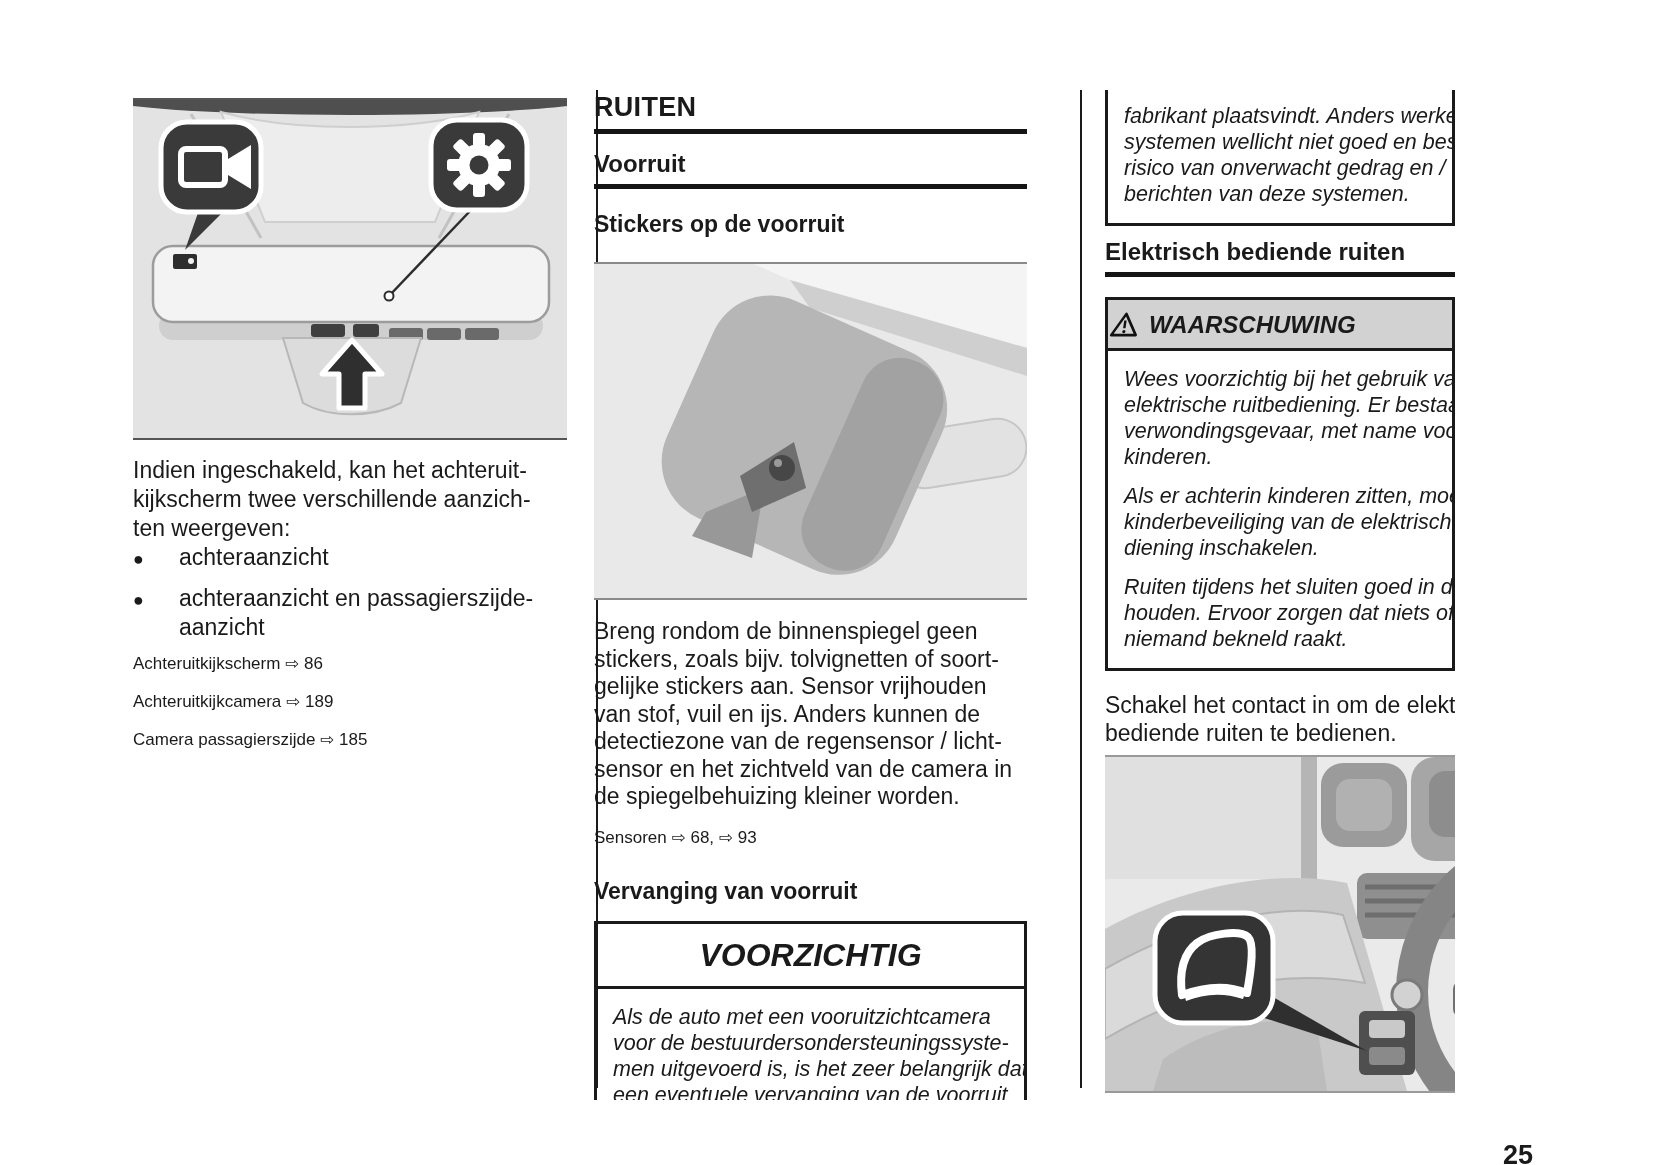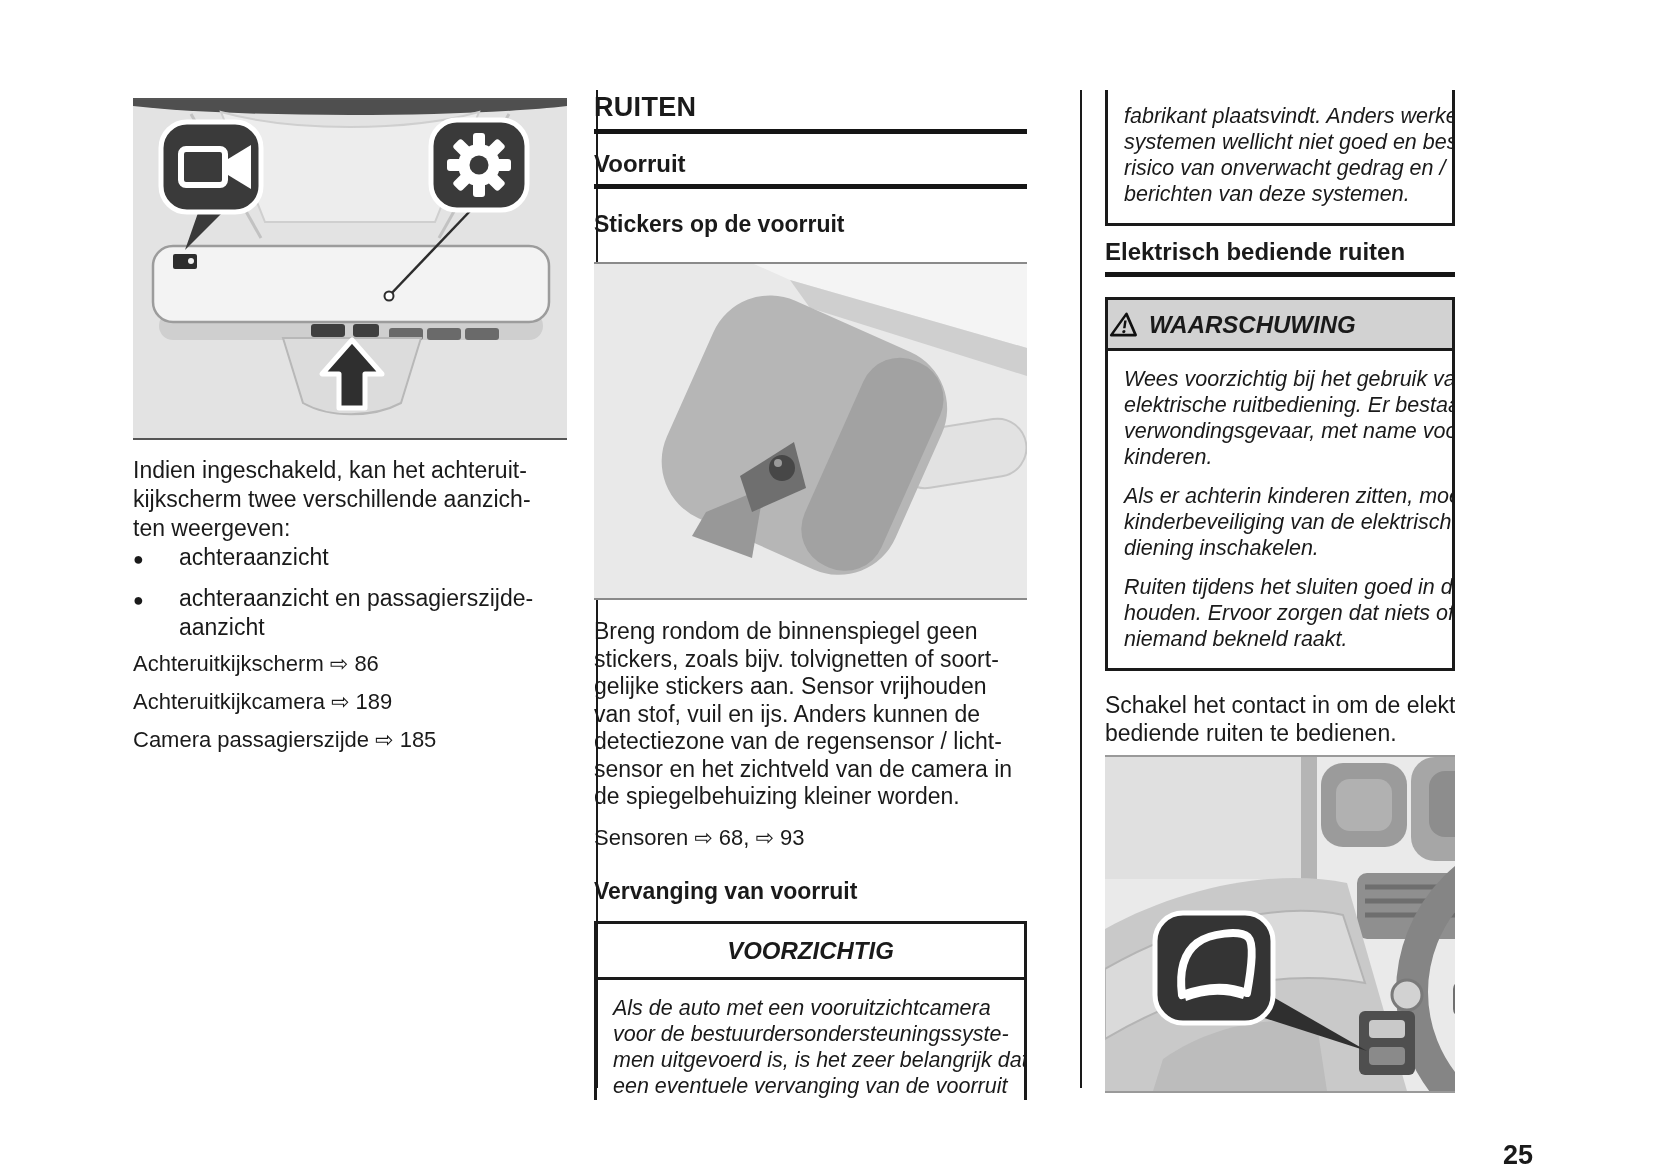--- a/index.html
+++ b/index.html
@@ -7,42 +7,42 @@
         font-family:"Liberation Sans","DejaVu Sans",sans-serif;color:#1a1a1a;}
   .col{position:absolute;top:90px;height:1010px;overflow:hidden;}
   .col-left{left:133px;width:434px;}
   .col-mid{left:594px;width:433px;}
   .col-right{left:1105px;width:350px;}
   .vdivider{position:absolute;top:90px;width:2px;height:998px;background:#1a1a1a;}
   .vd1{left:596px;} .vd2{left:1080px;}
 
   .body-text{font-size:23px;line-height:29px;white-space:pre;}
   .body-text-mid{font-size:23px;line-height:27.5px;white-space:pre;}
-  .ref{font-size:22px;line-height:29px;margin-top:9px;}
+  .ref{font-size:17px;line-height:29px;margin-top:9px;}
 
   .section-title{font-size:27px;font-weight:bold;margin-top:2px;letter-spacing:0.3px;}
   .sub-title{font-size:24px;font-weight:bold;margin-top:16px;}
   .h3{font-size:23px;font-weight:bold;}
   .rule{height:5px;background:#151515;margin-top:6px;}
 
   .figure{border-top:2px solid #555;border-bottom:2px solid #555;overflow:hidden;background:#e7e7e7;}
   .figure svg{display:block;}
   .fig1{margin-top:8px;height:338px;}
   .fig2{margin-top:24px;height:334px;border-top-color:#8a8a8a;border-bottom-color:#8a8a8a;}
   .fig3{margin-top:8px;height:334px;border-top-color:#9a9a9a;border-bottom-color:#9a9a9a;}
 
   .bullet-row{display:flex;margin-top:10px;font-size:23px;line-height:29px;}
   .dot{width:46px;flex:none;}
   .dot::before{content:"●";font-size:18px;}
   .bullet-text{white-space:pre;}
 
   .box{border:3px solid #1a1a1a;}
   .box-italic{font-style:italic;font-size:21.5px;line-height:26px;white-space:pre;}
   .caution-box{margin-top:16px;border-bottom:none;}
-  .box-title{text-align:center;font-style:italic;font-weight:bold;font-size:24px;
+  .box-title{text-align:center;font-style:italic;font-weight:bold;font-size:32px;
              padding:13px 0 12px;border-bottom:3px solid #1a1a1a;}
   .box-body{padding:15px 16px 16px;}
   .box-body p{margin:0 0 13px;}
   .box-body p:last-child{margin-bottom:0;}
   .cont-box{border-top:none;padding:13px 16px 16px;}
   .warn-box{margin-top:20px;}
   .warn-header{background:#d2d2d2;display:flex;align-items:center;justify-content:flex-start;gap:10px;
                padding:10px 0 9px;border-bottom:3px solid #1a1a1a;
                font-style:italic;font-weight:bold;font-size:24px;}
   .warn-header svg{display:block;}

